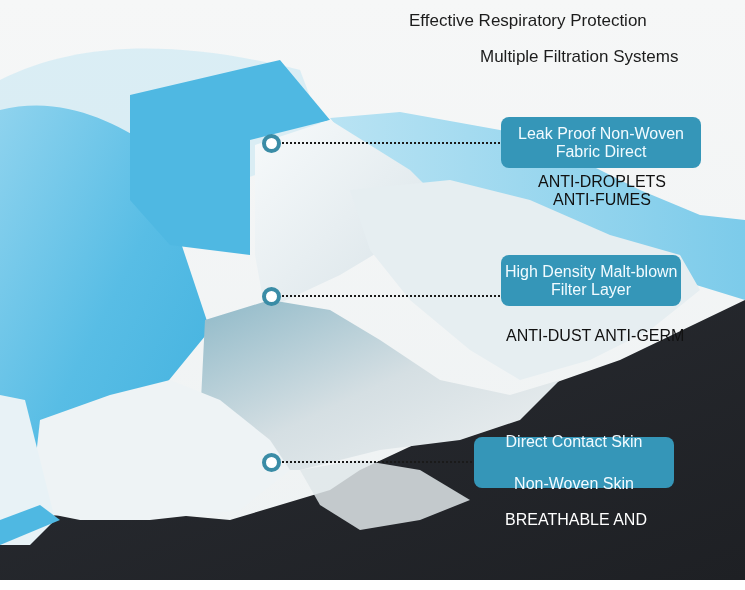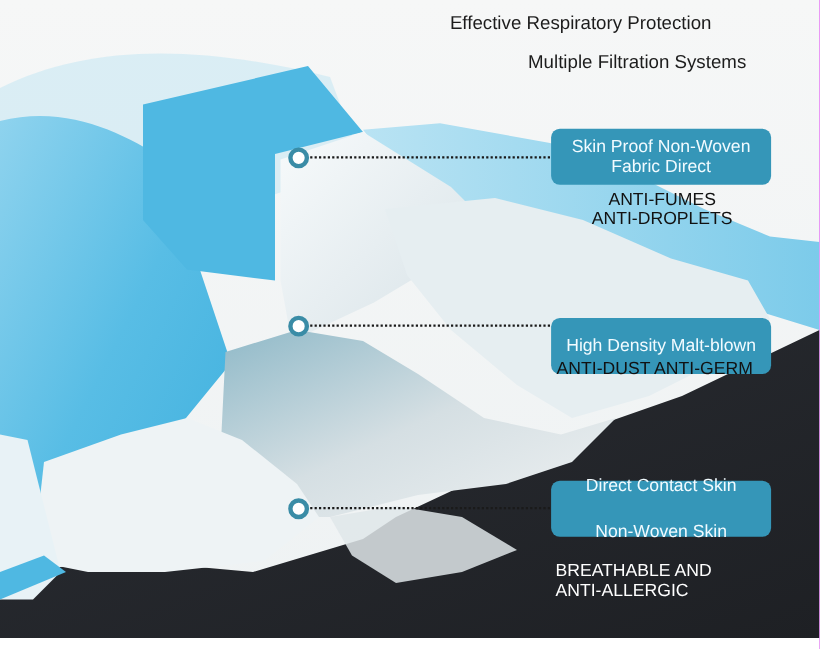--- a/index.html
+++ b/index.html
@@ -1,17 +1,17 @@
 <!DOCTYPE html>
 <html><head>
   <meta charset="utf-8">
   <style>
     html, body { margin: 0; padding: 0; }
     body { width: 745px; height: 590px; overflow: hidden; background: #ffffff; font-family: "Liberation Sans", sans-serif; }
-    .canvas { position: relative; width: 745px; height: 590px; overflow: hidden; background: #d946ef; }
+    .canvas { position: relative; width: 745px; height: 590px; overflow: hidden; background: #0f766e; }
 
     
     .bg { position: absolute; inset: 0; }
     .bg svg { position: absolute; left: 0; top: 0; width: 745px; height: 590px; }
 
     
     .headline { position: absolute; color: #1c1c1c; font-size: 17px; white-space: nowrap; }
     .headline.h1 { left: 409px; top: 11px; }
     .headline.h2 { left: 456px; top: 47px; margin-left: 24px; }
 
@@ -91,42 +91,42 @@
       <path d="M300,470 L360,460 L420,470 L470,500 L420,520 L360,530 L320,505 Z" fill="#dfe6e9" opacity="0.85"></path>
     </svg>
   </div>
 
   <div class="headline h1">Effective Respiratory Protection</div>
   <div class="headline h2">Multiple Filtration Systems</div>
 
   <div class="marker" style="left:262px; top:134px;"></div>
   <div class="leader" style="left:282px; top:142px; width:218px;"></div>
   <div class="pill" style="left:501px; top:117px; width:200px; height:51px;">
-    <span>Skin Proof Non-Woven</span>
+    <span>Leak Proof Non-Woven</span>
     <span>Fabric Direct</span>
   </div>
   <div class="benefit dark center" style="left:530px; top:173px; width:144px;">
+    <span style="display:block">ANTI-DROPLETS</span>
     <span style="display:block">ANTI-FUMES</span>
-    <span style="display:block">ANTI-DROPLETS</span>
   </div>
 
   <div class="marker" style="left:262px; top:287px;"></div>
   <div class="leader" style="left:282px; top:295px; width:218px;"></div>
-  <div class="pill" style="left:501px; top:289px; width:200px; height:51px;">
+  <div class="pill" style="left:501px; top:255px; width:180px; height:51px;">
     <span>High Density Malt-blown</span>
+    <span>Filter Layer</span>
   </div>
   <div class="benefit dark" style="left:506px; top:327px;">
     <span>ANTI-DUST ANTI-GERM</span>
   </div>
 
   <div class="marker" style="left:262px; top:453px;"></div>
   <div class="leader" style="left:282px; top:461px; width:218px;"></div>
-  <div class="pill" style="left:501px; top:437px; width:200px; height:51px;gap:24px;">
+  <div class="pill" style="left:474px; top:437px; width:200px; height:51px;gap:24px;">
     <span>Direct Contact Skin</span>
     <span>Non-Woven Skin</span>
   </div>
   <div class="benefit light" style="left:505px; top:511px;">
     <span style="display:block">BREATHABLE AND</span>
-    <span style="display:block">ANTI-ALLERGIC</span>
   </div>
 
   <div class="bottom-strip"></div>
 </div>
 
 </body></html>

